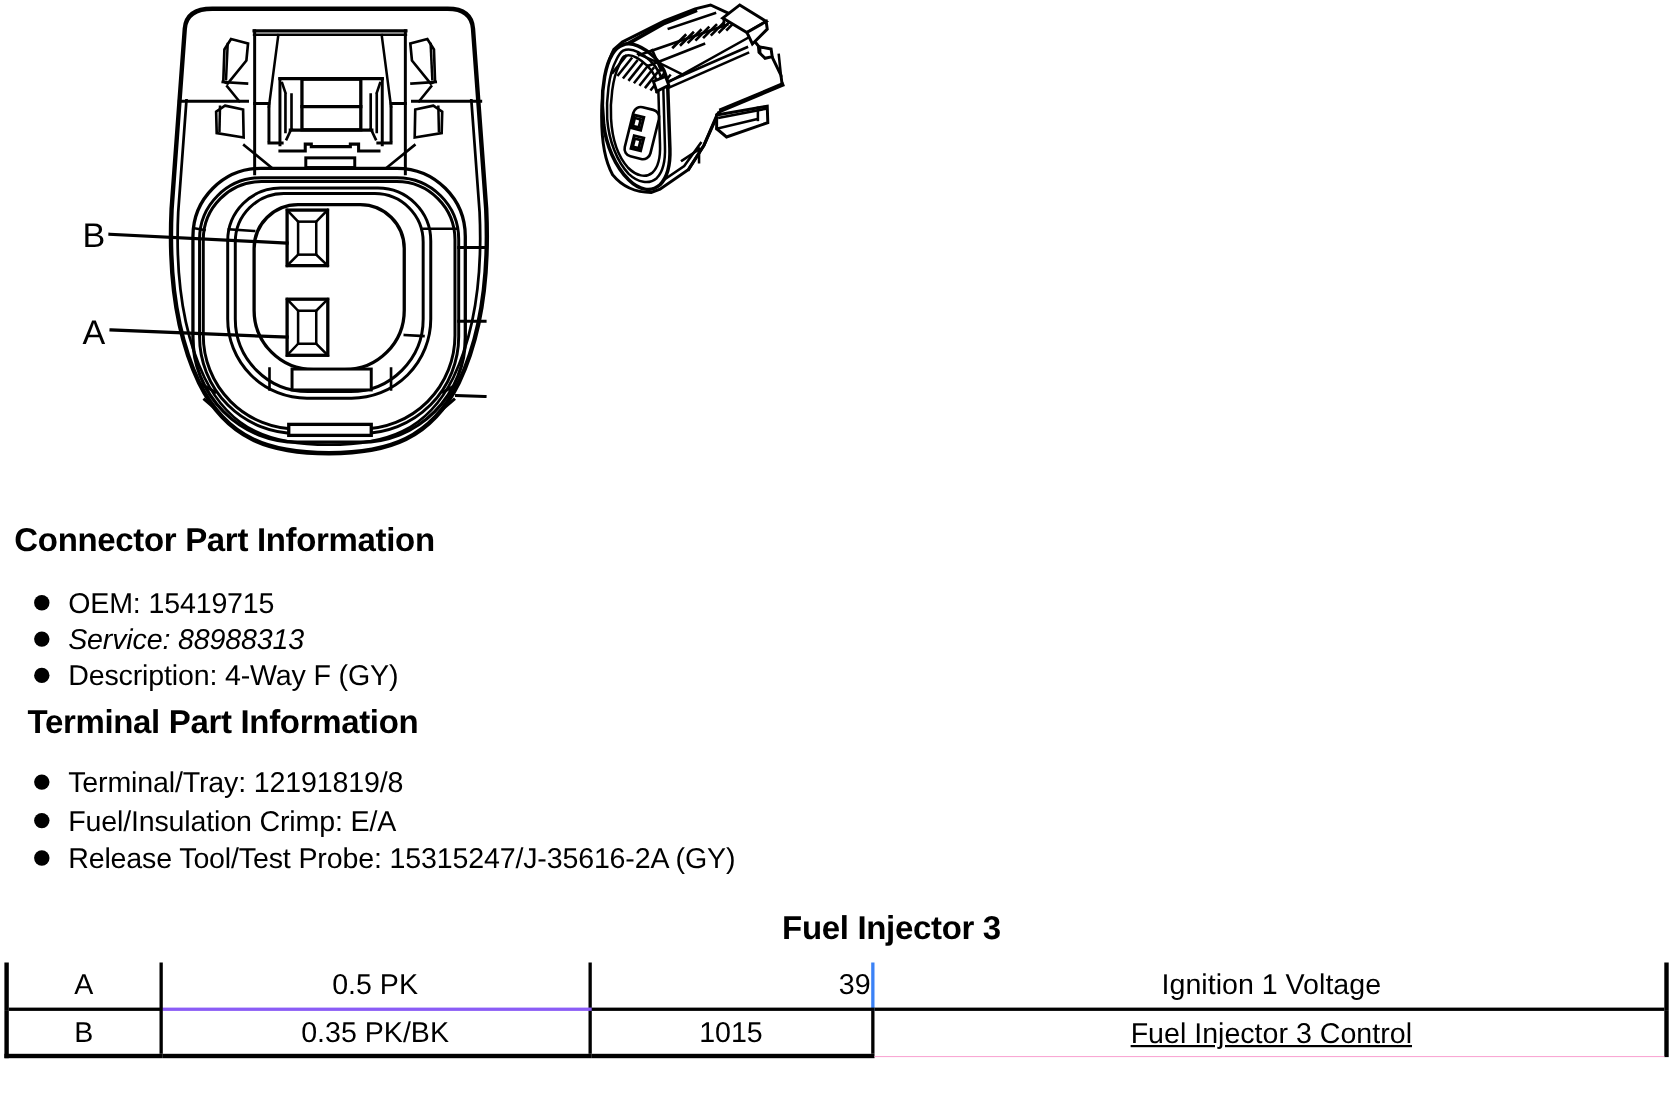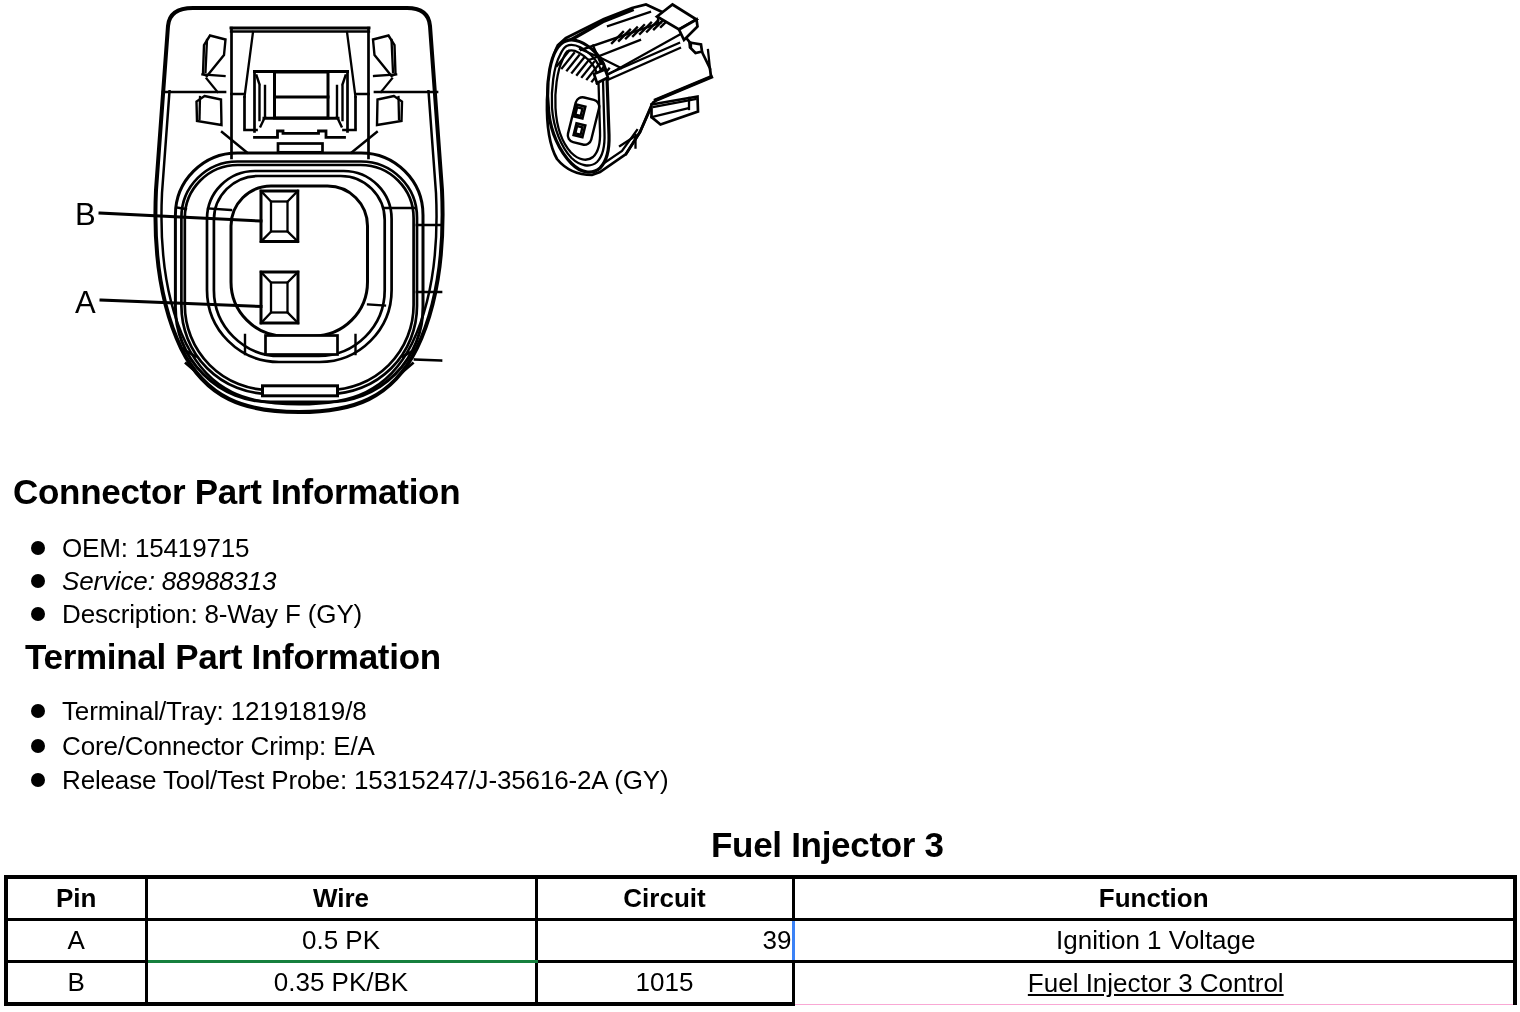--- a/index.html
+++ b/index.html
@@ -1,18 +1,18 @@
 <!DOCTYPE html>
 <html><head>
 <meta charset="utf-8">
 <style>
   html,body{margin:0;padding:0;background:#fff;}
   body{width:1520px;height:1012px;position:relative;font-family:"Liberation Sans",sans-serif;color:#000;}
   .abs{position:absolute;}
-  .h1{font-weight:bold;font-size:35px;line-height:26px;white-space:nowrap;letter-spacing:-0.3px;}
+  .h1{font-weight:bold;font-size:30px;line-height:26px;white-space:nowrap;letter-spacing:-0.3px;}
   .li{font-size:26px;line-height:26px;white-space:nowrap;letter-spacing:-0.15px;}
   .dot{position:absolute;width:14px;height:14px;border-radius:50%;background:#000;}
   table{border-collapse:collapse;table-layout:fixed;}
   td{padding:0;font-size:26px;text-align:center;overflow:hidden;}
   td.fn{text-align:center;padding-left:4px;}
   tr.hdr td{font-weight:bold;}
 </style>
 </head>
 <body>
 
@@ -167,51 +167,45 @@
   </g>
 </svg>
 
 <div class="abs h1" style="left:13px;top:479px;">Connector Part Information</div>
 
 <div class="dot" style="left:31px;top:541px;"></div>
 <div class="abs li" style="left:62px;top:535px;text-align:right;">OEM: 15419715</div>
 <div class="dot" style="left:31px;top:574px;"></div>
 <div class="abs li" style="left:62px;top:568px;font-style:italic;">Service: 88988313</div>
 <div class="dot" style="left:31px;top:607px;"></div>
-<div class="abs li" style="left:62px;top:601px;">Description: 8-Way F (GY)</div>
+<div class="abs li" style="left:62px;top:601px;">Description: 4-Way F (GY)</div>
 
 <div class="abs h1" style="left:13px;top:644px;margin-left:12px;">Terminal Part Information</div>
 
 <div class="dot" style="left:31px;top:704px;"></div>
 <div class="abs li" style="left:62px;top:698px;">Terminal/Tray: 12191819/8</div>
 <div class="dot" style="left:31px;top:739px;"></div>
-<div class="abs li" style="left:62px;top:733px;">Core/Connector Crimp: E/A</div>
+<div class="abs li" style="left:62px;top:733px;">Fuel/Insulation Crimp: E/A</div>
 <div class="dot" style="left:31px;top:773px;"></div>
 <div class="abs li" style="left:62px;top:767px;">Release Tool/Test Probe: 15315247/J-35616-2A (GY)</div>
 
 <div class="abs h1" style="left:672px;top:832px;margin-left:39px;">Fuel Injector 3</div>
 
 <div class="abs" style="left:4px;top:875px;">
 <table style="width:1508px;">
   <colgroup>
         <col style="width:140px">
         <col style="width:390px">
         <col style="width:257px">
         <col style="width:722px">
       </colgroup>
   <tbody>
-        <tr class="hdr" style="height:42px;">
-    <td style="border:4px solid #000;border-right:3px solid #000;border-bottom:3px solid #000;">Pin</td>
-    <td style="border-top:4px solid #000;border-right:3px solid #000;border-bottom:3px solid #000;">Wire</td>
-    <td style="border-top:4px solid #000;border-right:3px solid #000;border-bottom:3px solid #000;">Circuit</td>
-    <td style="border-top:4px solid #000;border-right:4px solid #000;border-bottom:3px solid #000;">Function</td>
-  </tr>
   <tr style="height:42px;">
     <td style="border-left:4px solid #000;border-right:3px solid #000;border-bottom:3px solid #000;">A</td>
-    <td style="border-right:3px solid #000;border-bottom:3px solid #15803d;margin-left:13px;">0.5 PK</td>
+    <td style="border-right:3px solid #000;border-bottom:3px solid #8b5cf6;margin-left:13px;">0.5 PK</td>
     <td style="border-right:3px solid #3b82f6;border-bottom:3px solid #000;text-align:right;">39</td>
     <td class="fn" style="border-right:4px solid #000;border-bottom:3px solid #000;">Ignition 1 Voltage</td>
   </tr>
   <tr style="height:43px;">
     <td style="border-left:4px solid #000;border-right:3px solid #000;border-bottom:4px solid #000;">B</td>
     <td style="border-right:3px solid #000;border-bottom:4px solid #000;">0.35 PK/BK</td>
     <td style="border-right:3px solid #000;border-bottom:4px solid #000;">1015</td>
     <td class="fn" style="border-right:4px solid #000;border-bottom:1px solid #f9a8d4;text-decoration:underline;">Fuel Injector 3 Control</td>
   </tr>
 </tbody>

